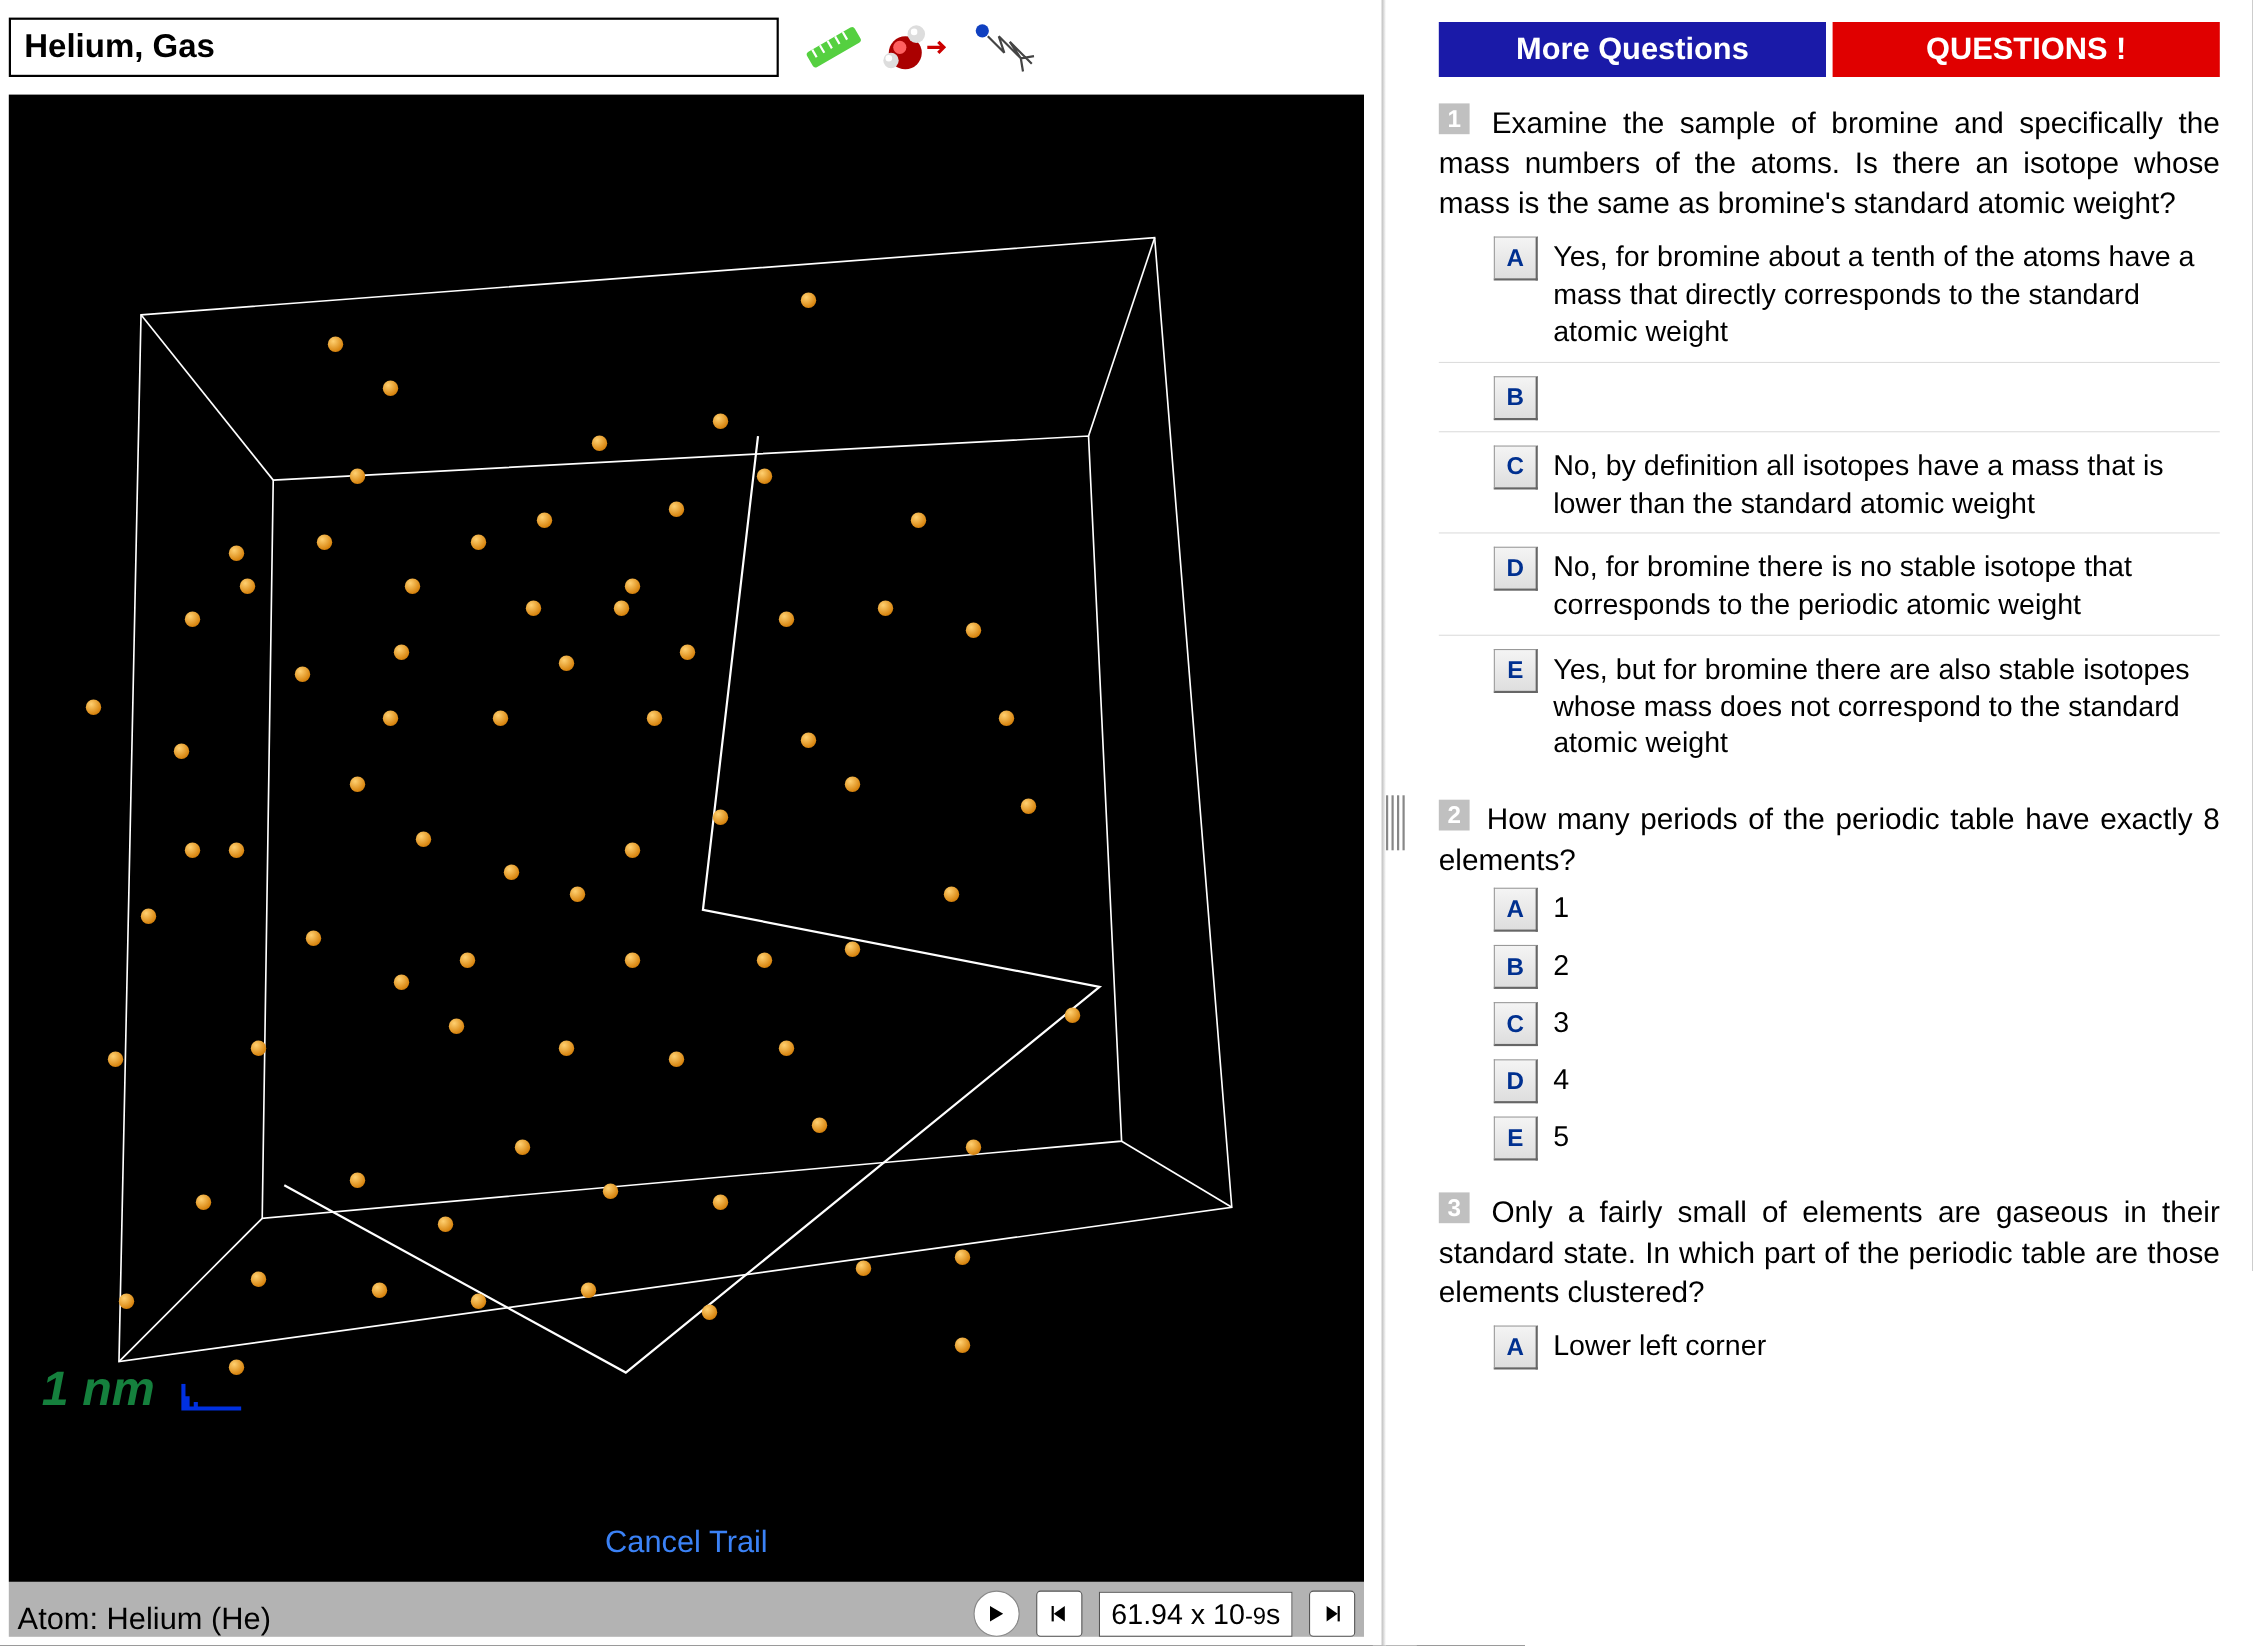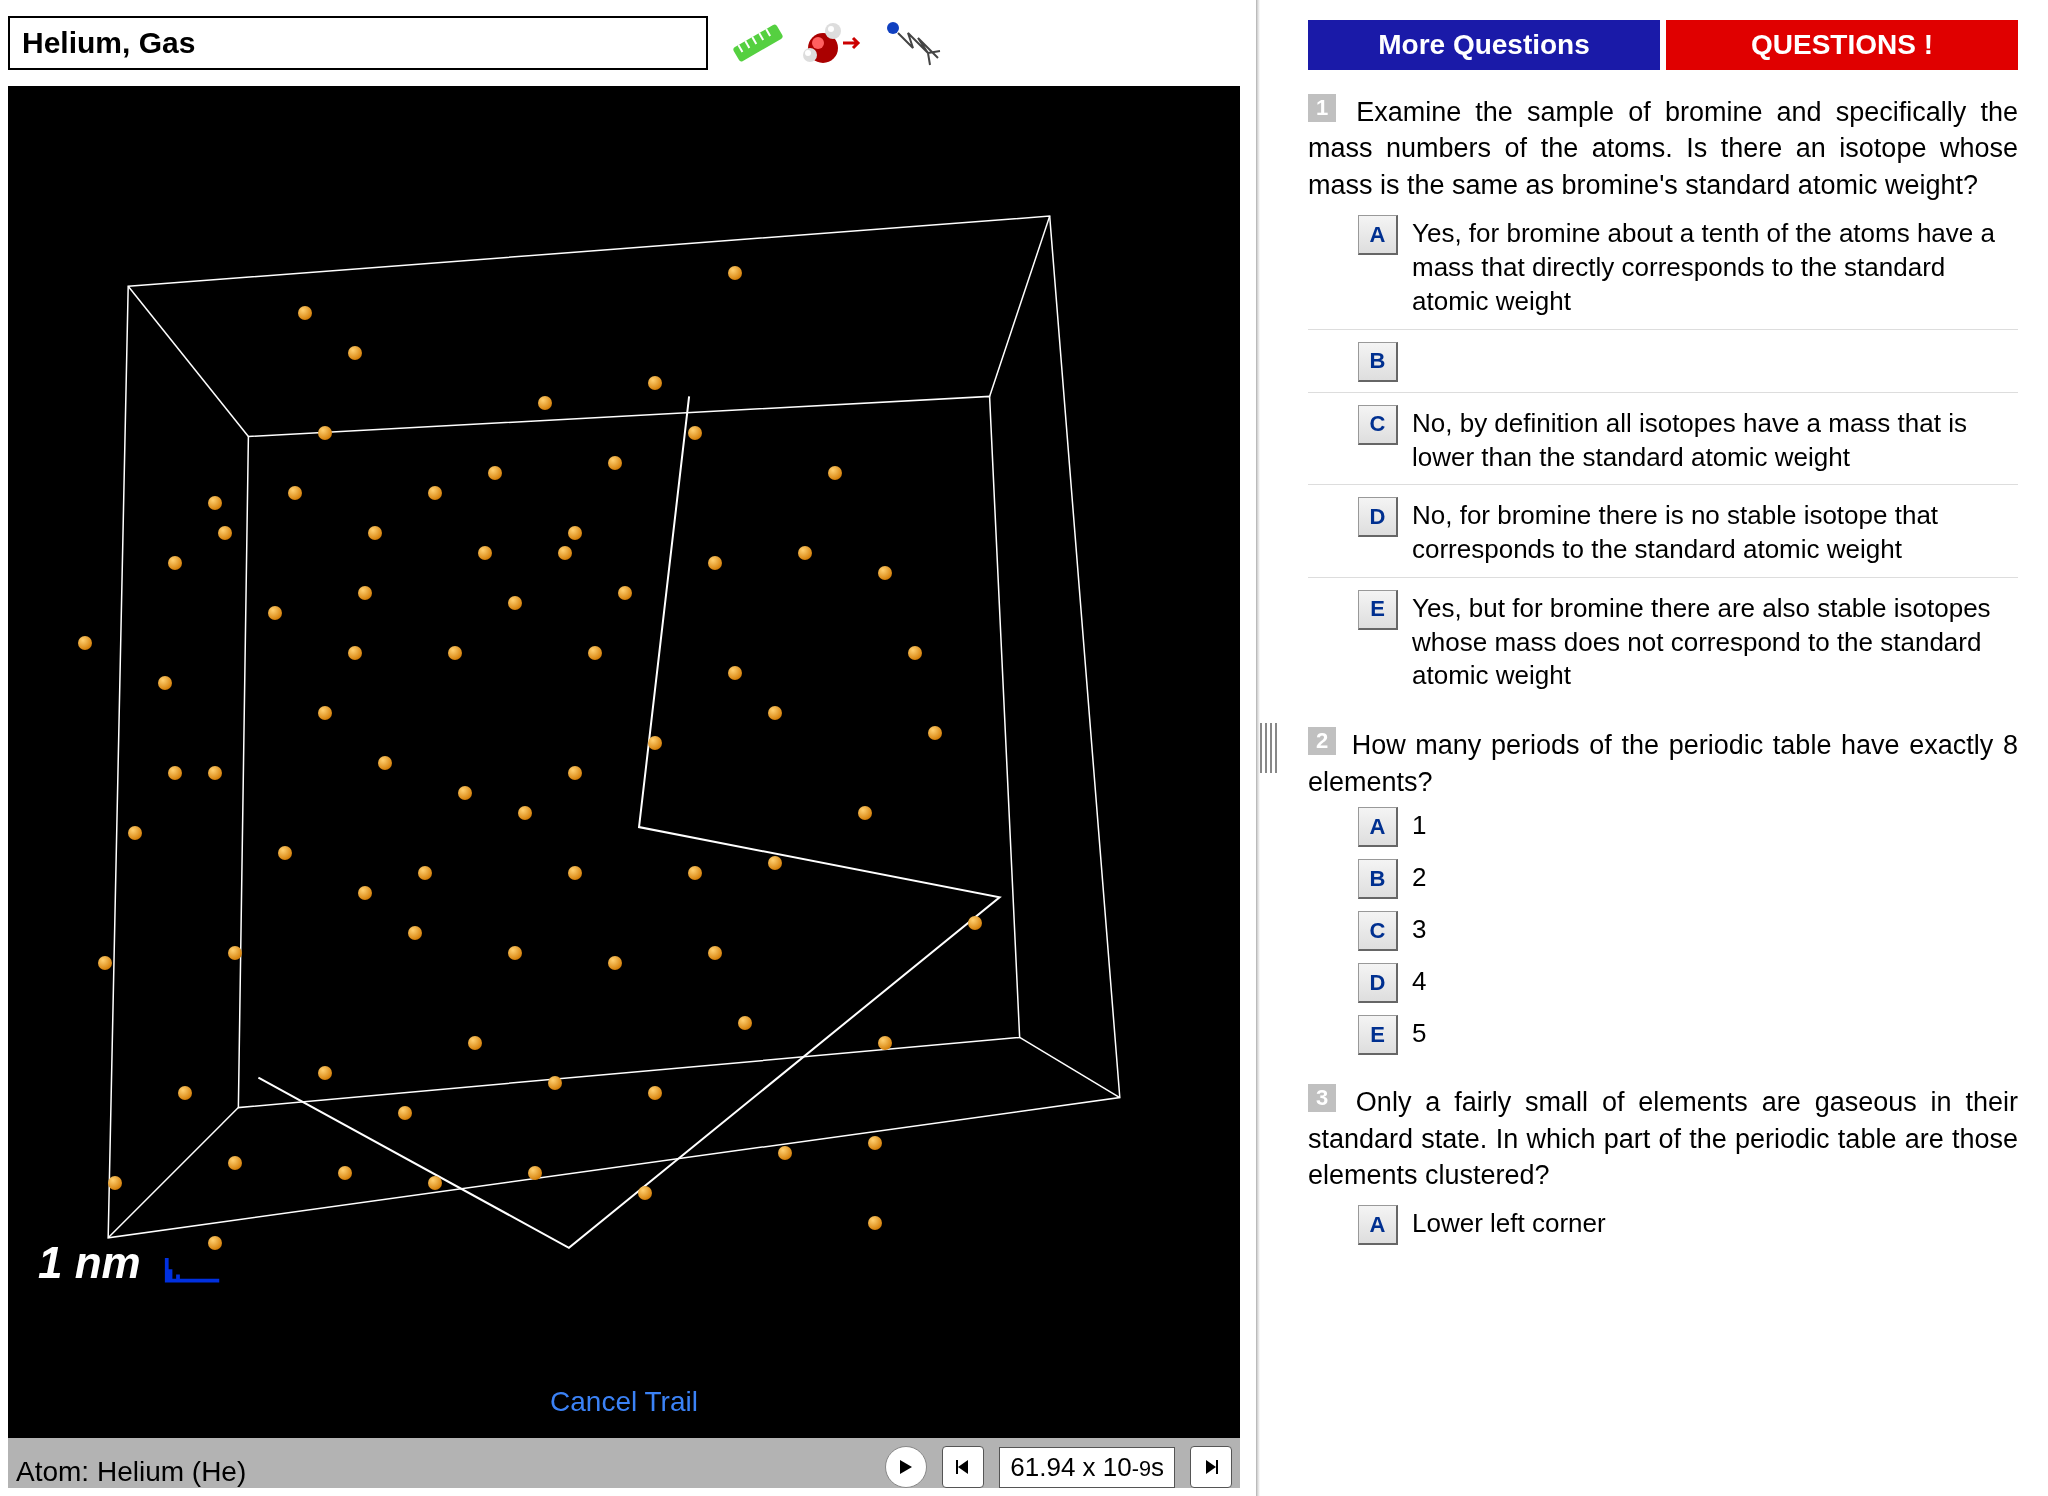--- a/index.html
+++ b/index.html
@@ -63,21 +63,21 @@
   .atom-dot {
     position: absolute;
     width: 14px; height: 14px;
     border-radius: 50%;
     background: radial-gradient(circle at 35% 30%, #ffd070, #d88510 70%, #8a5200);
   }
   .scale-label {
     position: absolute;
     left: 30px;
     bottom: 150px;
-    color: #ffffff;
+    color: #15803d;
     font-size: 44px;
     font-weight: bold;
     font-style: italic;
     margin-top: 32px;
   }
   .scale-tick {
     position: absolute;
     left: 145px;
     bottom: 150px;
     width: 80px;
@@ -408,21 +408,21 @@
             </div>
             <div class="answer-row">
               <div class="answer-btn">B</div>
             </div>
             <div class="answer-row">
               <div class="answer-btn">C</div>
               <div class="answer-text">No, by definition all isotopes have a mass that is lower than the standard atomic weight</div>
             </div>
             <div class="answer-row">
               <div class="answer-btn">D</div>
-              <div class="answer-text">No, for bromine there is no stable isotope that corresponds to the standard atomic weight</div>
+              <div class="answer-text">No, for bromine there is no stable isotope that corresponds to the periodic atomic weight</div>
             </div>
             <div class="answer-row">
               <div class="answer-btn">E</div>
               <div class="answer-text">Yes, but for bromine there are also stable isotopes whose mass does not correspond to the standard atomic weight</div>
             </div>
           </div>
         </div>
         <div class="q-block">
           <div class="q-text"><span class="q-num">2</span> How many periods of the periodic table have exactly 8 elements?</div>
           <div class="short-answers">

